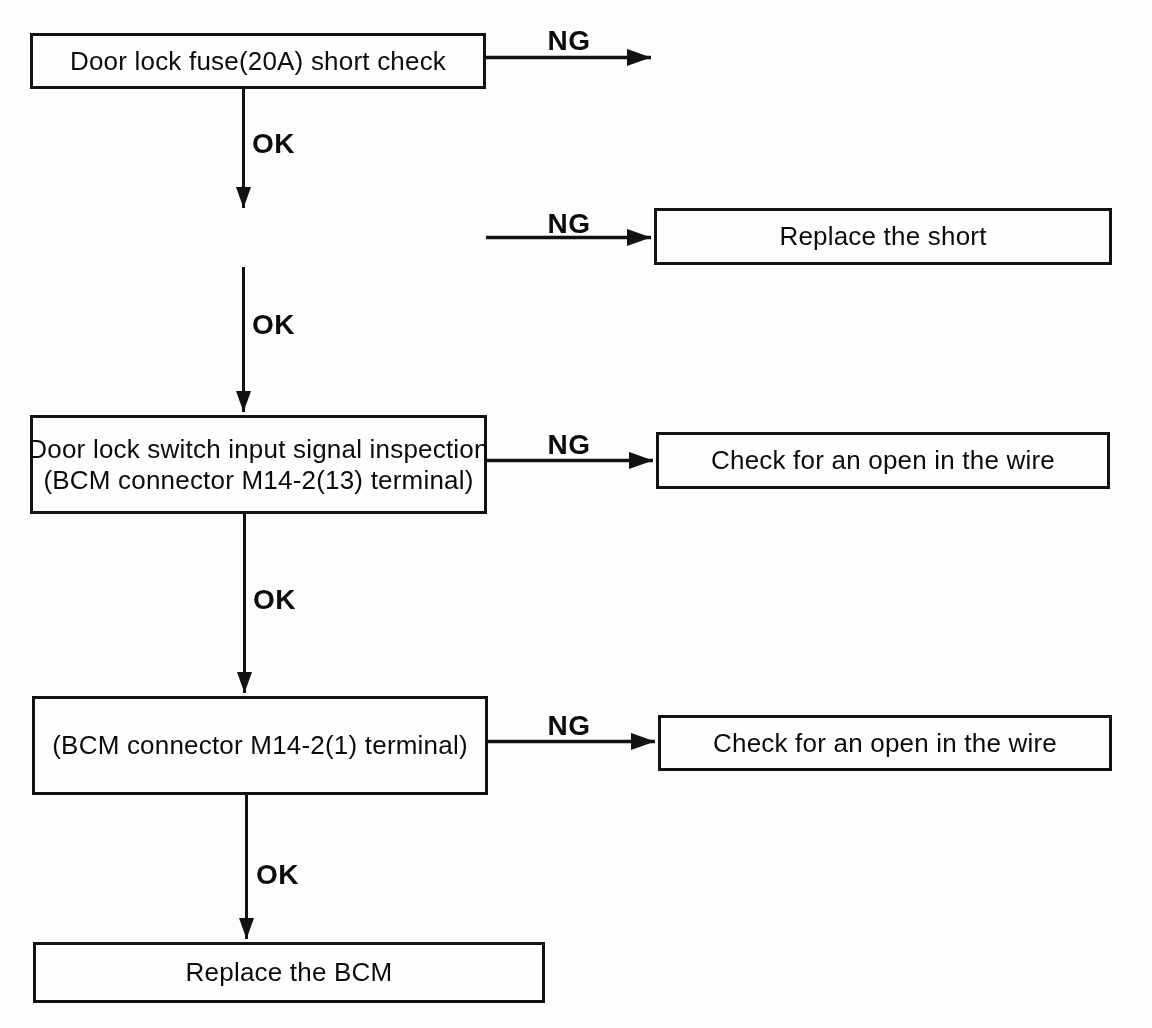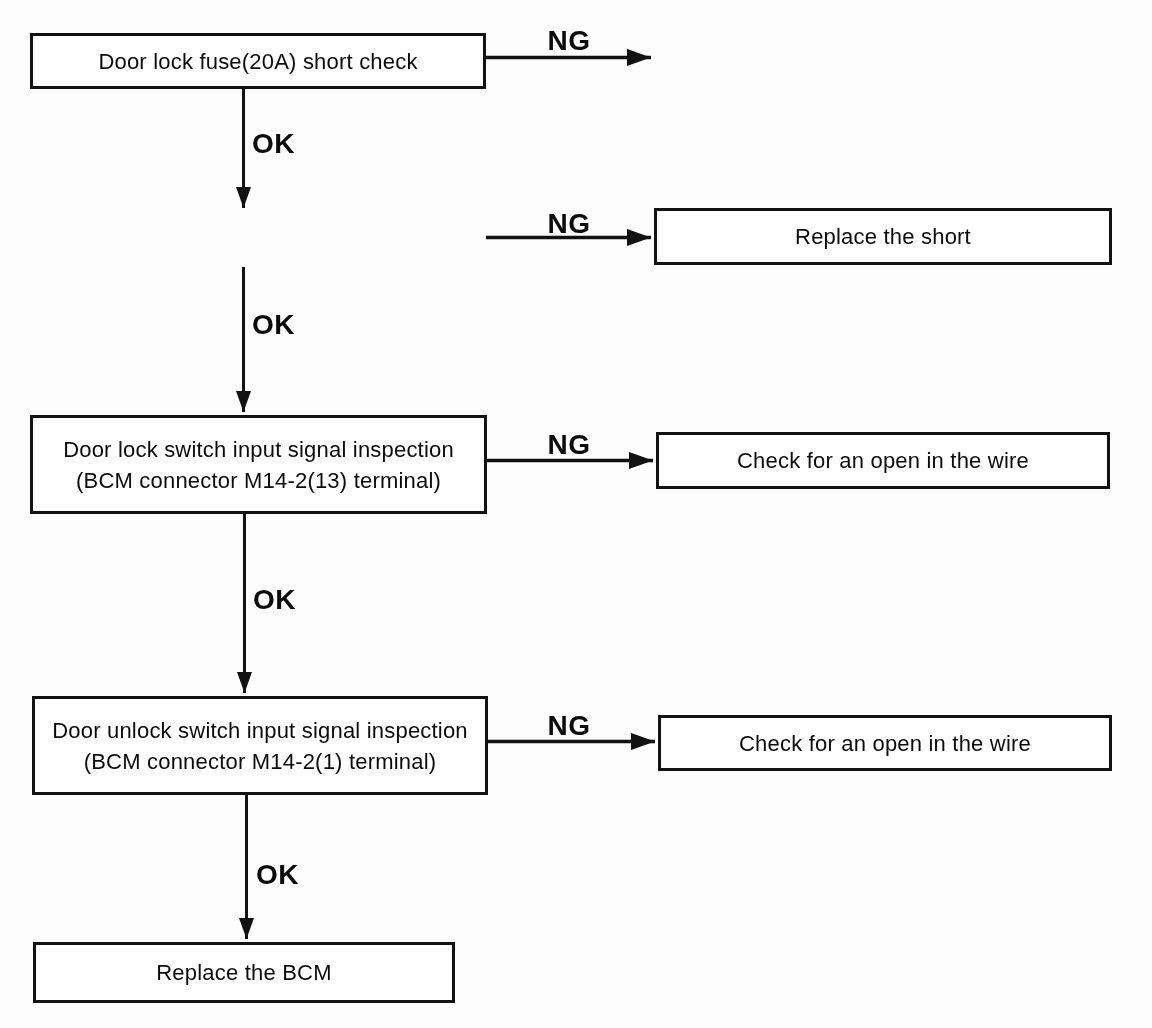--- a/index.html
+++ b/index.html
@@ -23,33 +23,34 @@
     width: 1152px;
     height: 1028px;
   }
   .fc-box {
     position: absolute;
     box-sizing: border-box;
     border: 3px solid #121212;
     background: #fefefe;
     display: flex;
     flex-direction: column;
+    align-items: center;
     justify-content: center;
     text-align: center;
-    font-size: 22px;
+    font-size: 26px;
     line-height: 31px;
     letter-spacing: 0.2px;
   }
   .fc-box .line { display: block; white-space: nowrap; }
   
   .b-step1  { left: 30px;  top: 33px;  width: 456px; height: 56px; }
   .b-step2  { left: 30px;  top: 211px; width: 456px; height: 56px; }
   .b-step3  { left: 30px;  top: 415px; width: 457px; height: 99px; }
   .b-step4  { left: 32px;  top: 696px; width: 456px; height: 99px; }
-  .b-final  { left: 33px;  top: 942px; width: 422px; height: 61px; }
+  .b-final  { left: 33px;  top: 942px; width: 512px; height: 61px; }
   
   .b-res1   { left: 654px; top: 28px;  width: 459px; height: 57px; }
   .b-res2   { left: 654px; top: 208px; width: 458px; height: 57px; }
   .b-res3   { left: 656px; top: 432px; width: 454px; height: 57px; }
   .b-res4   { left: 658px; top: 715px; width: 454px; height: 56px; }
   .conn-label {
     position: absolute;
     font-size: 28px;
     font-weight: 700;
     letter-spacing: 0.5px;
@@ -91,21 +92,20 @@
     <span class="line">Door lock fuse(20A) short check</span>
   </div>
 
 
   <div class="fc-box b-step3">
     <span class="line">Door lock switch input signal inspection</span>
     <span class="line">(BCM connector M14-2(13) terminal)</span>
   </div>
 
   <div class="fc-box b-step4">
-    <span class="line">Door unlock switch input signal inspection</span>
     <span class="line">(BCM connector M14-2(1) terminal)</span>
   </div>
 
   <div class="fc-box b-final">
     <span class="line">Replace the BCM</span>
   </div>
 
 
   <div class="fc-box b-res2">
     <span class="line">Replace the short</span>

